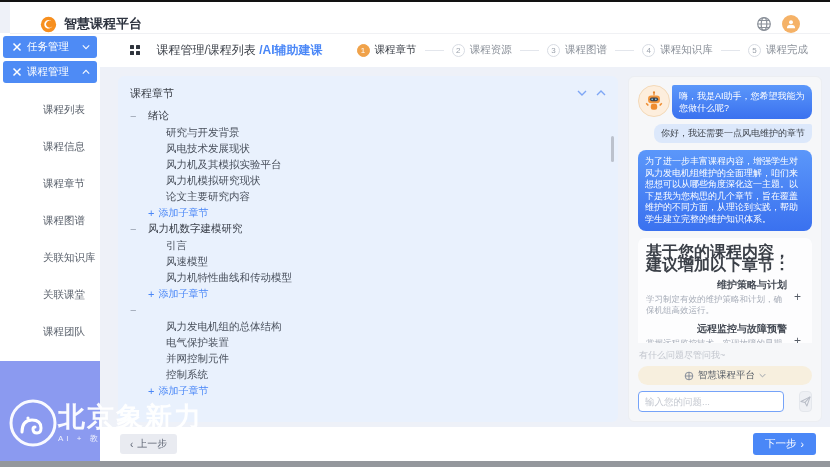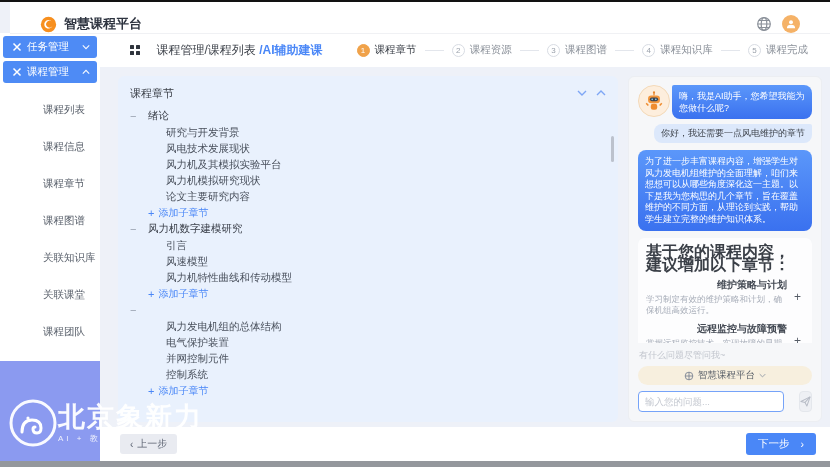--- a/index.html
+++ b/index.html
@@ -78,21 +78,21 @@
   .model-pill { height:19px; background:#f7efde; border-radius:10px; display:flex; align-items:center; justify-content:center; gap:4px; font-size:9.5px; color:#555c66; cursor:pointer; }
   .model-pill .mchev { width:7px; height:5px; display:flex; color:#9aa1ab; }
   .chat-input-row { display:flex; gap:15px; margin-top:6px; }
   .chat-input { flex:1; height:21px; background:#fff; border:1px solid #76a3f8; border-radius:4px; font-size:9.5px; padding:0 6px; color:#333; outline:none; }
   .chat-input::placeholder { color:#c4c8d0; }
   .send-btn { width:21px; height:21px; background:#eef0f4; border-radius:4px; border:1px solid #e4e7ec; display:flex; align-items:center; justify-content:center; cursor:pointer; }
 
   
   .footer { position:absolute; left:100px; right:0; bottom:6px; height:34px; background:#fff; z-index:6; display:flex; align-items:center; padding:0 14px 0 20px; }
   .btn-prev { display:flex; align-items:center; gap:4px; background:#e9ebf1; color:#5a6170; border:none; border-radius:3px; height:20px; padding:0 10px; font-size:10px; cursor:pointer; font-family:inherit; }
-  .btn-next { display:flex; align-items:center; gap:11px; background:#4a87f7; color:#fff; border:none; border-radius:3px; height:22px; padding:0 12px; font-size:10.5px; margin-left:auto; cursor:pointer; font-family:inherit; }
+  .btn-next { display:flex; align-items:center; gap:4px; background:#4a87f7; color:#fff; border:none; border-radius:3px; height:22px; padding:0 12px; font-size:10.5px; margin-left:auto; cursor:pointer; font-family:inherit; }
 
   
   .watermark { position:absolute; left:8px; top:398px; z-index:4; display:flex; align-items:center; pointer-events:none; }
   .wm-text-col { display:flex; flex-direction:column; }
   .wm-brand { font-size:27px; font-weight:bold; color:rgba(255,255,255,.95); letter-spacing:2px; line-height:30px; white-space:nowrap; }
   .wm-tag { font-size:8px; color:rgba(255,255,255,.85); letter-spacing:3px; margin-top:1px; }
 </style>
 </head>
 <body>
 

